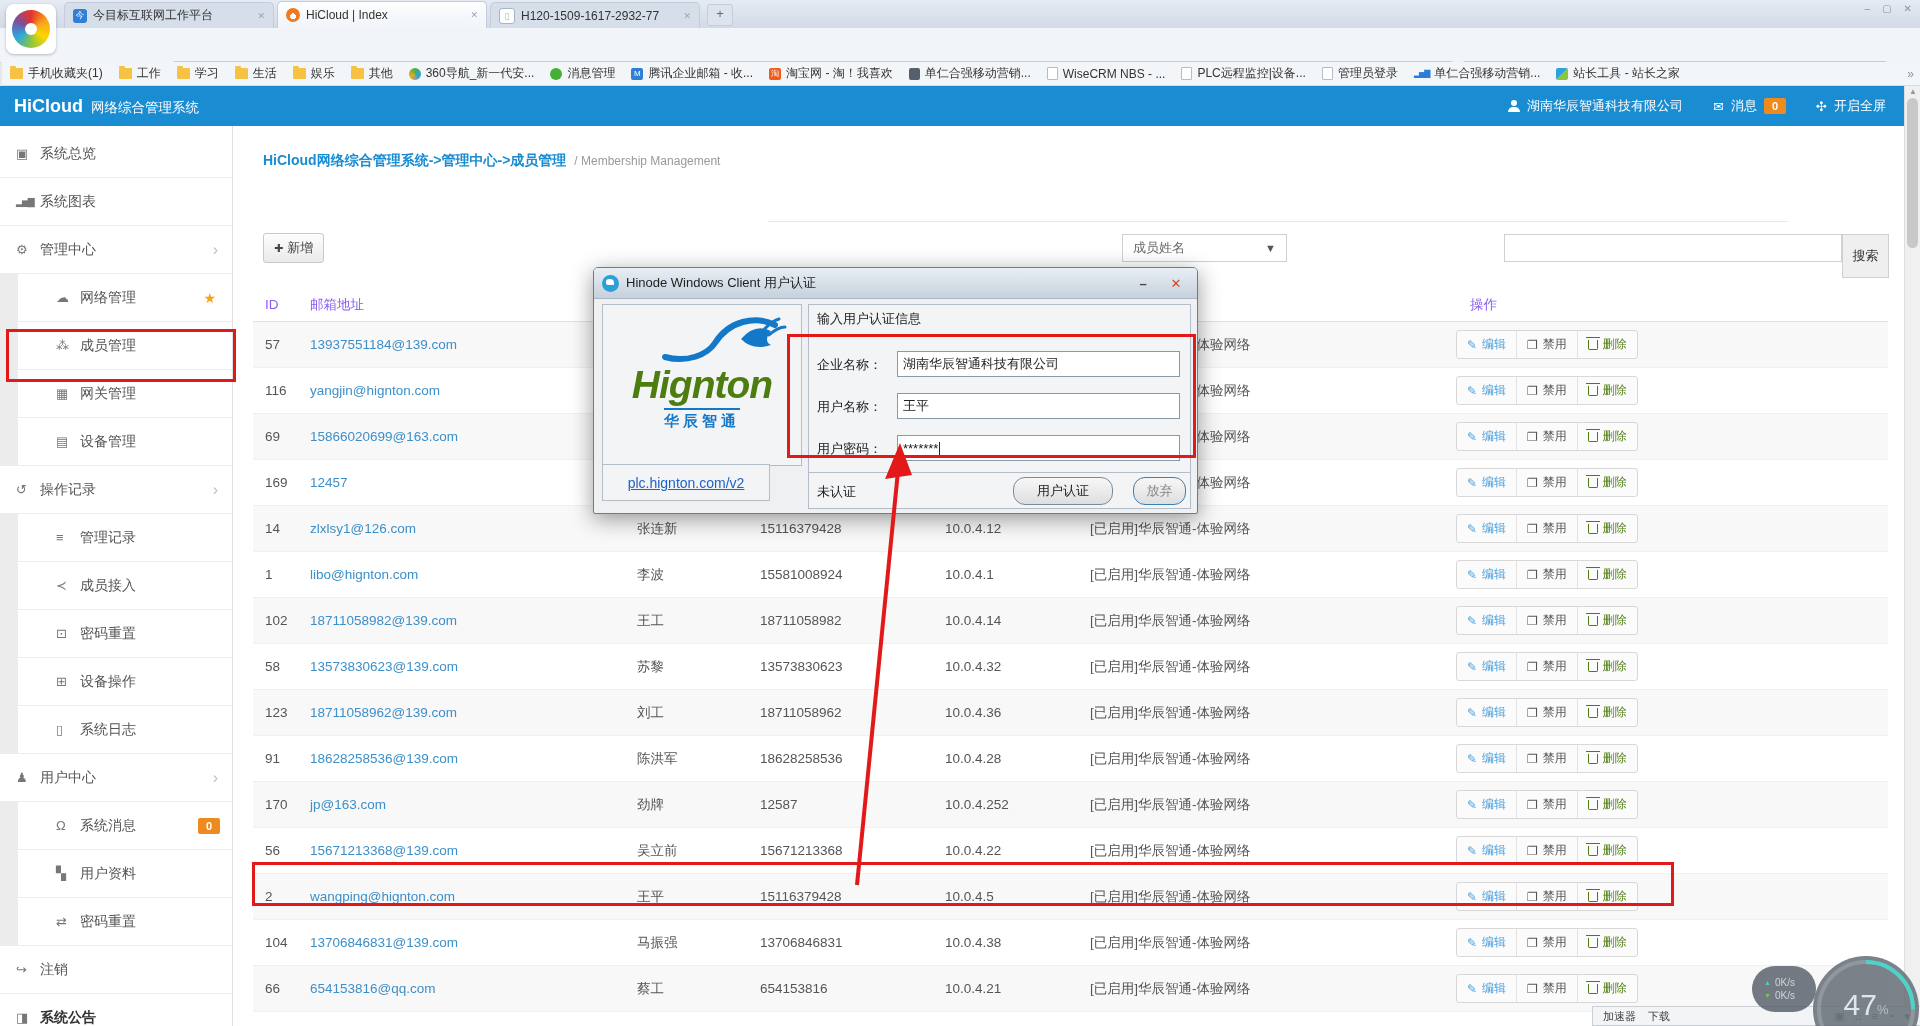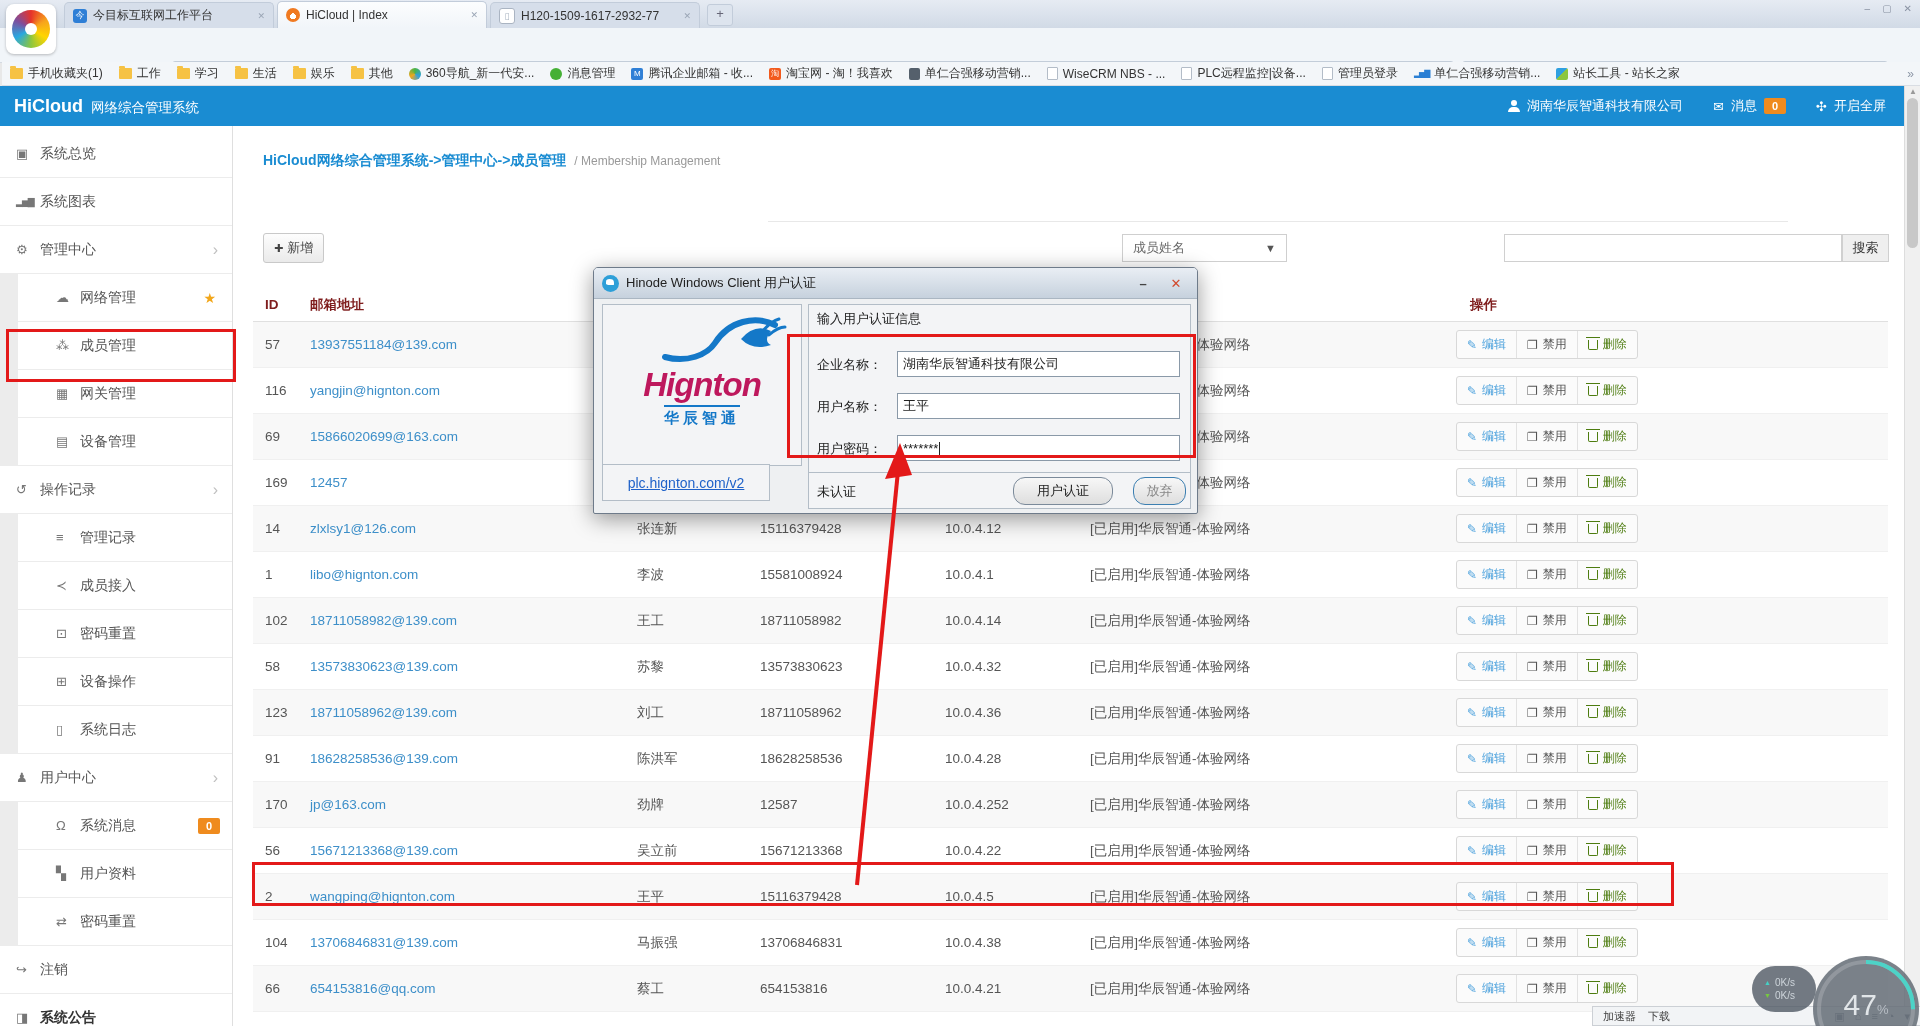--- a/index.html
+++ b/index.html
@@ -93,25 +93,25 @@
   .crumbs{position:absolute;left:30px;top:26px;display:flex;align-items:baseline;gap:8px}
   .crumbzh{color:#1a8cd2;font-size:14px;font-weight:700}
   .crumben{color:#999;font-size:12px}
   .divline{position:absolute;left:535px;top:95px;width:1020px;height:1px;background:#e8e8e8}
   .addbtn{position:absolute;left:30px;top:107px;height:28px;padding:0 10px;background:linear-gradient(#fdfdfd,#eaeaea);
     border:1px solid #c9c9c9;border-radius:3px;display:flex;align-items:center;gap:4px;font-size:13px;color:#444}
   .dropdown{position:absolute;left:889px;top:108px;width:165px;height:28px;border:1px solid #cfcfcf;background:#fff;
     box-sizing:border-box;display:flex;align-items:center;padding:0 10px;color:#666;font-size:13px}
   .dropdown .caret{margin-left:auto;color:#555;font-size:11px}
   .searchinput{position:absolute;left:1271px;top:108px;width:338px;height:28px;border:1px solid #d0d0d0;background:#fff;box-sizing:border-box}
-  .searchbtn{position:absolute;left:1609px;top:108px;width:47px;height:28px;background:#efefef;border:1px solid #d0d0d0;
+  .searchbtn{position:absolute;left:1609px;top:108px;width:47px;height:44px;background:#efefef;border:1px solid #d0d0d0;
     box-sizing:border-box;display:flex;align-items:center;justify-content:center;font-size:13px;color:#333}
   
   .mtable{position:absolute;left:20px;top:162px;width:1635px}
-  .thead{display:flex;align-items:center;height:33px;border-bottom:1px solid #e0e0e0;font-weight:700;font-size:13.5px;color:#7f1d1d}
+  .thead{display:flex;align-items:center;height:33px;border-bottom:1px solid #e0e0e0;font-weight:400;font-size:13.5px;color:#8b5cf6}
   .trow{display:flex;align-items:center;height:45px;border-bottom:1px solid #f0f0f0;font-size:13.5px;color:#555}
   .trow:nth-child(odd){background:#f8f8f8}
   .c0{width:45px;padding-left:12px;box-sizing:border-box}
   .c1{width:327px;padding-left:12px;box-sizing:border-box}
   .c2{width:123px;padding-left:12px;box-sizing:border-box}
   .c3{width:185px;padding-left:12px;box-sizing:border-box}
   .c4{width:145px;padding-left:12px;box-sizing:border-box}
   .c5{width:367px;padding-left:12px;box-sizing:border-box}
   .c6{flex:1;padding-left:11px;box-sizing:border-box}
   .thead .c6{padding-left:25px}
@@ -142,21 +142,21 @@
   .flab{position:absolute;left:0;top:5px;font-size:13px;color:#222}
   .fin{position:absolute;left:80px;top:0;width:283px;height:26px;background:#fff;border:1px solid #8a99a8;
     box-sizing:border-box;display:flex;align-items:center;padding:0 5px;font-size:13px;color:#222}
   .tcaret{display:inline-block;width:1px;height:13px;background:#222;margin-left:1px}
   .dstatus{position:absolute;left:8px;top:10px;font-size:13px;color:#222}
   .dbtn{position:absolute;top:4px;height:28px;background:linear-gradient(#f7f7f7,#dedede);border:1px solid #7b8a9a;
     border-radius:12px;font-size:13px;color:#222;display:flex;align-items:center;justify-content:center;box-sizing:border-box}
   .dbtn.auth{left:204px;width:100px}
   .dbtn.giveup{left:324px;width:53px;border:1px solid #3c7fb1;color:#888}
   .dlink{color:#1f62c9;text-decoration:underline;font-size:14px}
-  .hlogo-text{font-size:33px;font-weight:900;font-style:italic;color:#be185d;letter-spacing:-1px;line-height:1;margin-top:26px}
+  .hlogo-text{font-size:39px;font-weight:900;font-style:italic;color:#4d7c0f;letter-spacing:-1px;line-height:1;margin-top:26px}
   .hlogo-sub{font-size:15px;font-weight:700;color:#1478c8;letter-spacing:4px;margin-top:4px;border-top:2px solid #1478c8;padding-top:2px}
   .hswoosh{position:absolute;right:14px;top:8px}
   
   .redbox{position:absolute;border:3px solid #e31919;z-index:40;box-sizing:border-box}
   #arrow{position:absolute;left:830px;top:435px;width:110px;height:460px;z-index:41}
   
   .vscroll{position:absolute;left:1904px;top:86px;width:16px;height:920px;background:#f0f0f0;border-left:1px solid #ddd;z-index:30}
   .vthumb{position:absolute;left:2px;top:12px;width:11px;height:150px;background:#c8c8c8;border-radius:6px}
   .varr{position:absolute;left:0;width:16px;text-align:center;font-size:8px;color:#999}
   .statusbar{position:absolute;left:1592px;top:1006px;width:328px;height:20px;background:#f2f4f6;border:1px solid #ccd0d5;

